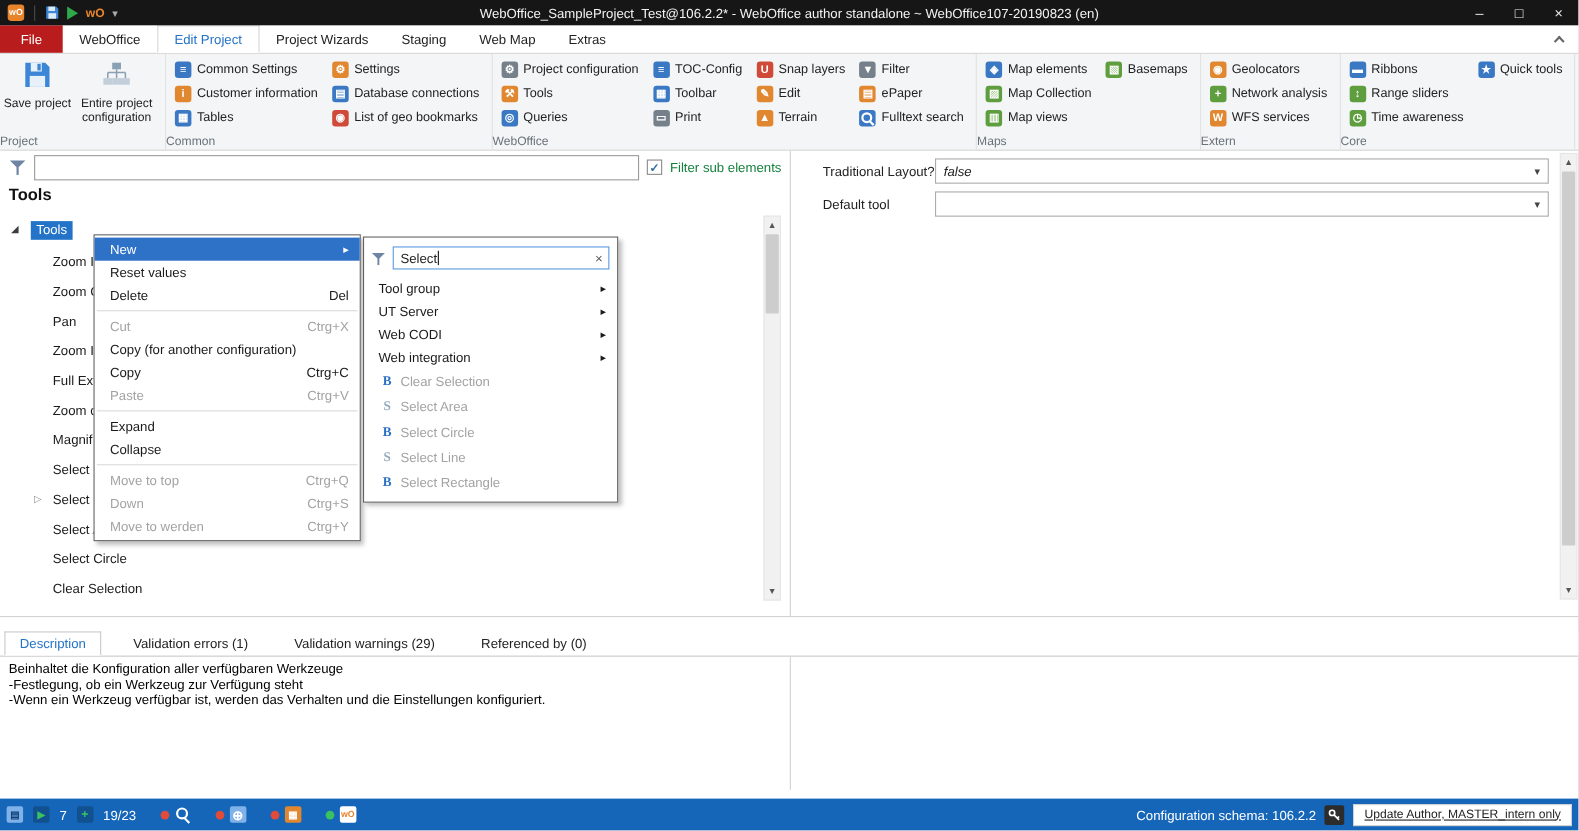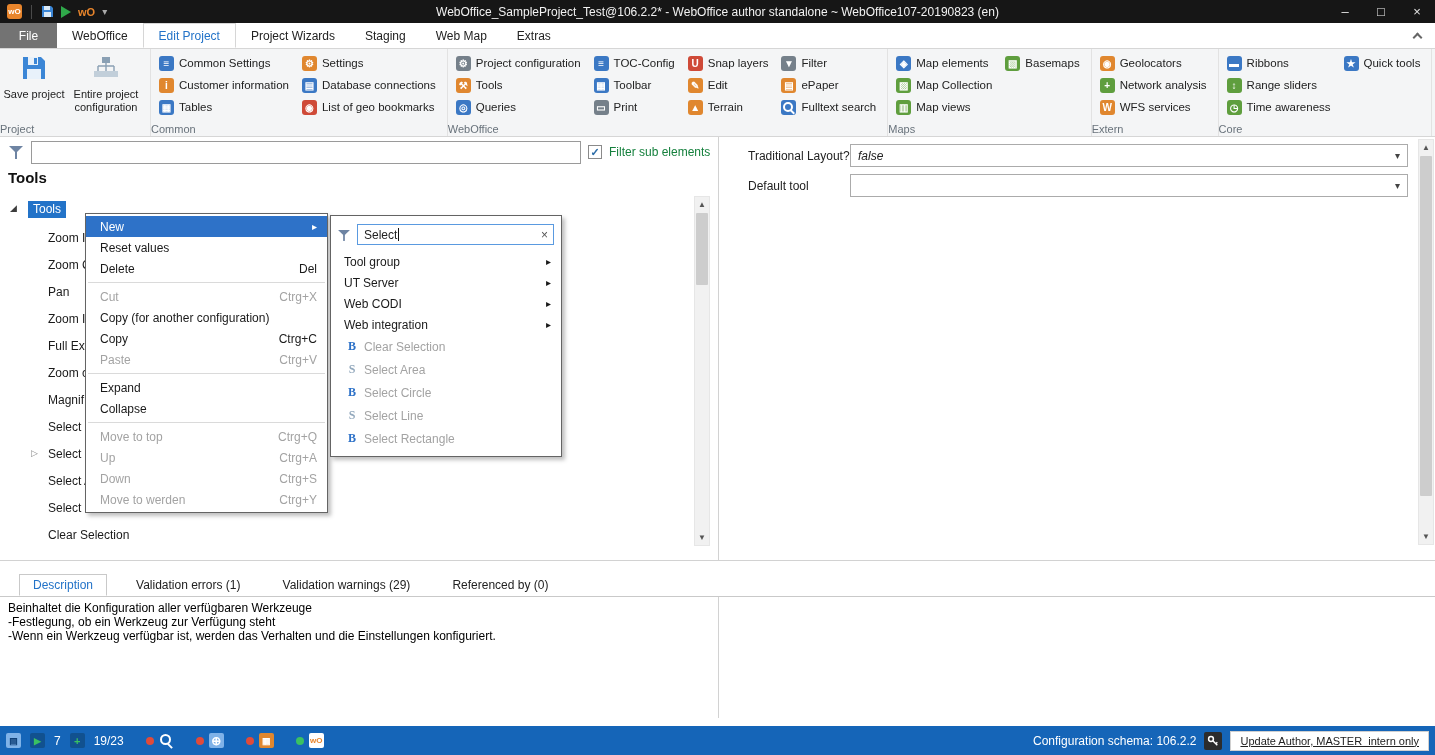--- a/index.html
+++ b/index.html
@@ -14,21 +14,21 @@
 .tb-btn{display:flex;align-items:center;justify-content:center;height:16px}
 .play{width:0;height:0;border-left:10px solid #2fa84a;border-top:6px solid transparent;border-bottom:6px solid transparent}
 .wo-mini{color:#e8852c;font-weight:bold;font-size:11px}
 .ddn{color:#aaa;font-size:10px}
 .title-text{position:absolute;left:50%;transform:translateX(-50%);color:#f2f2f2;font-size:12px;white-space:nowrap}
 .win-controls{margin-left:auto;display:flex;height:23px}
 .win-btn{width:36px;display:flex;align-items:center;justify-content:center;color:#e6e6e6;font-size:13px}
 
 
 .tabrow{position:absolute;top:23px;left:0;width:100%;height:26px;background:#fff;border-bottom:1px solid #d6d6d6;display:flex;z-index:5}
-.file-tab{width:57px;background:#737373;color:#fff;display:flex;align-items:center;justify-content:center}
+.file-tab{width:57px;background:#b91c1c;color:#fff;display:flex;align-items:center;justify-content:center}
 .tab{padding:0 15px;display:flex;align-items:center;color:#222;white-space:nowrap}
 .tab.active{color:#2373c8;background:#fff;border:1px solid #d6d6d6;border-bottom-color:#fff}
 .chev-wrap{margin-left:auto;display:flex;align-items:center;padding-right:14px}
 .chev{width:7px;height:7px;border-left:2px solid #666;border-top:2px solid #666;transform:rotate(45deg);margin-top:3px}
 
 
 .ribbon{position:absolute;top:49px;left:0;width:100%;height:88px;background:#f4f5f6;border-bottom:1px solid #d6d6d6;display:flex;z-index:4}
 .rgroup{position:relative;border-right:1px solid #e2e2e2;padding:2px 3px 15px 3px}
 .rgroup-label{position:absolute;bottom:1px;left:0;right:0;text-align:left;font-size:11px;color:#68727b;white-space:nowrap}
 .bigrow{display:flex;height:100%}
@@ -92,21 +92,21 @@
 .sub-input{position:relative;flex:1;height:21px;border:1px solid #5a9ae0;display:flex;align-items:center;padding:0 20px 0 6px;font-size:12px;color:#222}
 .caret{display:inline-block;width:1px;height:13px;background:#111;margin-left:1px}
 .sub-clear{position:absolute;right:5px;color:#555;font-size:12px}
 .smi{height:21px;display:flex;align-items:center;padding:0 10px 0 13px;font-size:12px;color:#1a1a1a}
 .smi .sub-a{margin-left:auto;font-size:10px}
 .smi.dis{color:#a3a3a3;height:23px}
 .smi .li{width:16px;margin-right:4px;font-weight:bold;font-size:12px;text-align:center;font-family:"Liberation Serif",serif}
 .li.b{color:#2e72c8}.li.s{color:#93a9bd}
 
 
-.btabs{position:absolute;left:0;top:574px;width:1435px;height:23px;background:#fff;border-bottom:1px solid #c9c9c9;display:flex;align-items:stretch;padding-left:19px;z-index:2}
+.btabs{position:absolute;left:0;top:574px;width:1435px;height:23px;background:#fff;border-bottom:1px solid #c9c9c9;display:flex;align-items:stretch;padding-left:4px;z-index:2}
 .btab{display:flex;align-items:center;padding:0 13px;margin-right:16px;font-size:12px;color:#222;white-space:nowrap}
 .btab.active{color:#2373c8;border:1px solid #c9c9c9;border-bottom:1px solid #fff}
 .desc{position:absolute;left:8px;top:601px;width:700px;font-size:12px;color:#000000;line-height:14px}
 .vline-desc{position:absolute;left:718px;top:597px;width:1px;height:121px;background:#d2d2d2}
 
 
 .statusbar{position:absolute;left:0;top:726px;width:1435px;height:29px;background:#1565b8;display:flex;align-items:center;padding:0 6px;gap:9px;color:#fff;z-index:6}
 .sic{width:15px;height:15px;border-radius:2px;display:flex;align-items:center;justify-content:center;font-size:9px;font-weight:bold;flex:0 0 15px}
 .scount{font-size:12px;color:#fff}
 .dot{width:8px;height:8px;border-radius:50%;flex:0 0 8px}
@@ -419,24 +419,20 @@
     <div class="mi">
         <span>Expand</span>
       </div>
     <div class="mi">
         <span>Collapse</span>
       </div>
     <div class="msep"></div>
     <div class="mi dis">
         <span>Move to top</span>
         <span class="sc">Ctrg+Q</span>
-      </div>
-    <div class="mi dis">
-        <span>Up</span>
-        <span class="sc">Ctrg+A</span>
       </div>
     <div class="mi dis">
         <span>Down</span>
         <span class="sc">Ctrg+S</span>
       </div>
     <div class="mi dis">
         <span>Move to werden</span>
         <span class="sc">Ctrg+Y</span>
       </div>
   </div>

